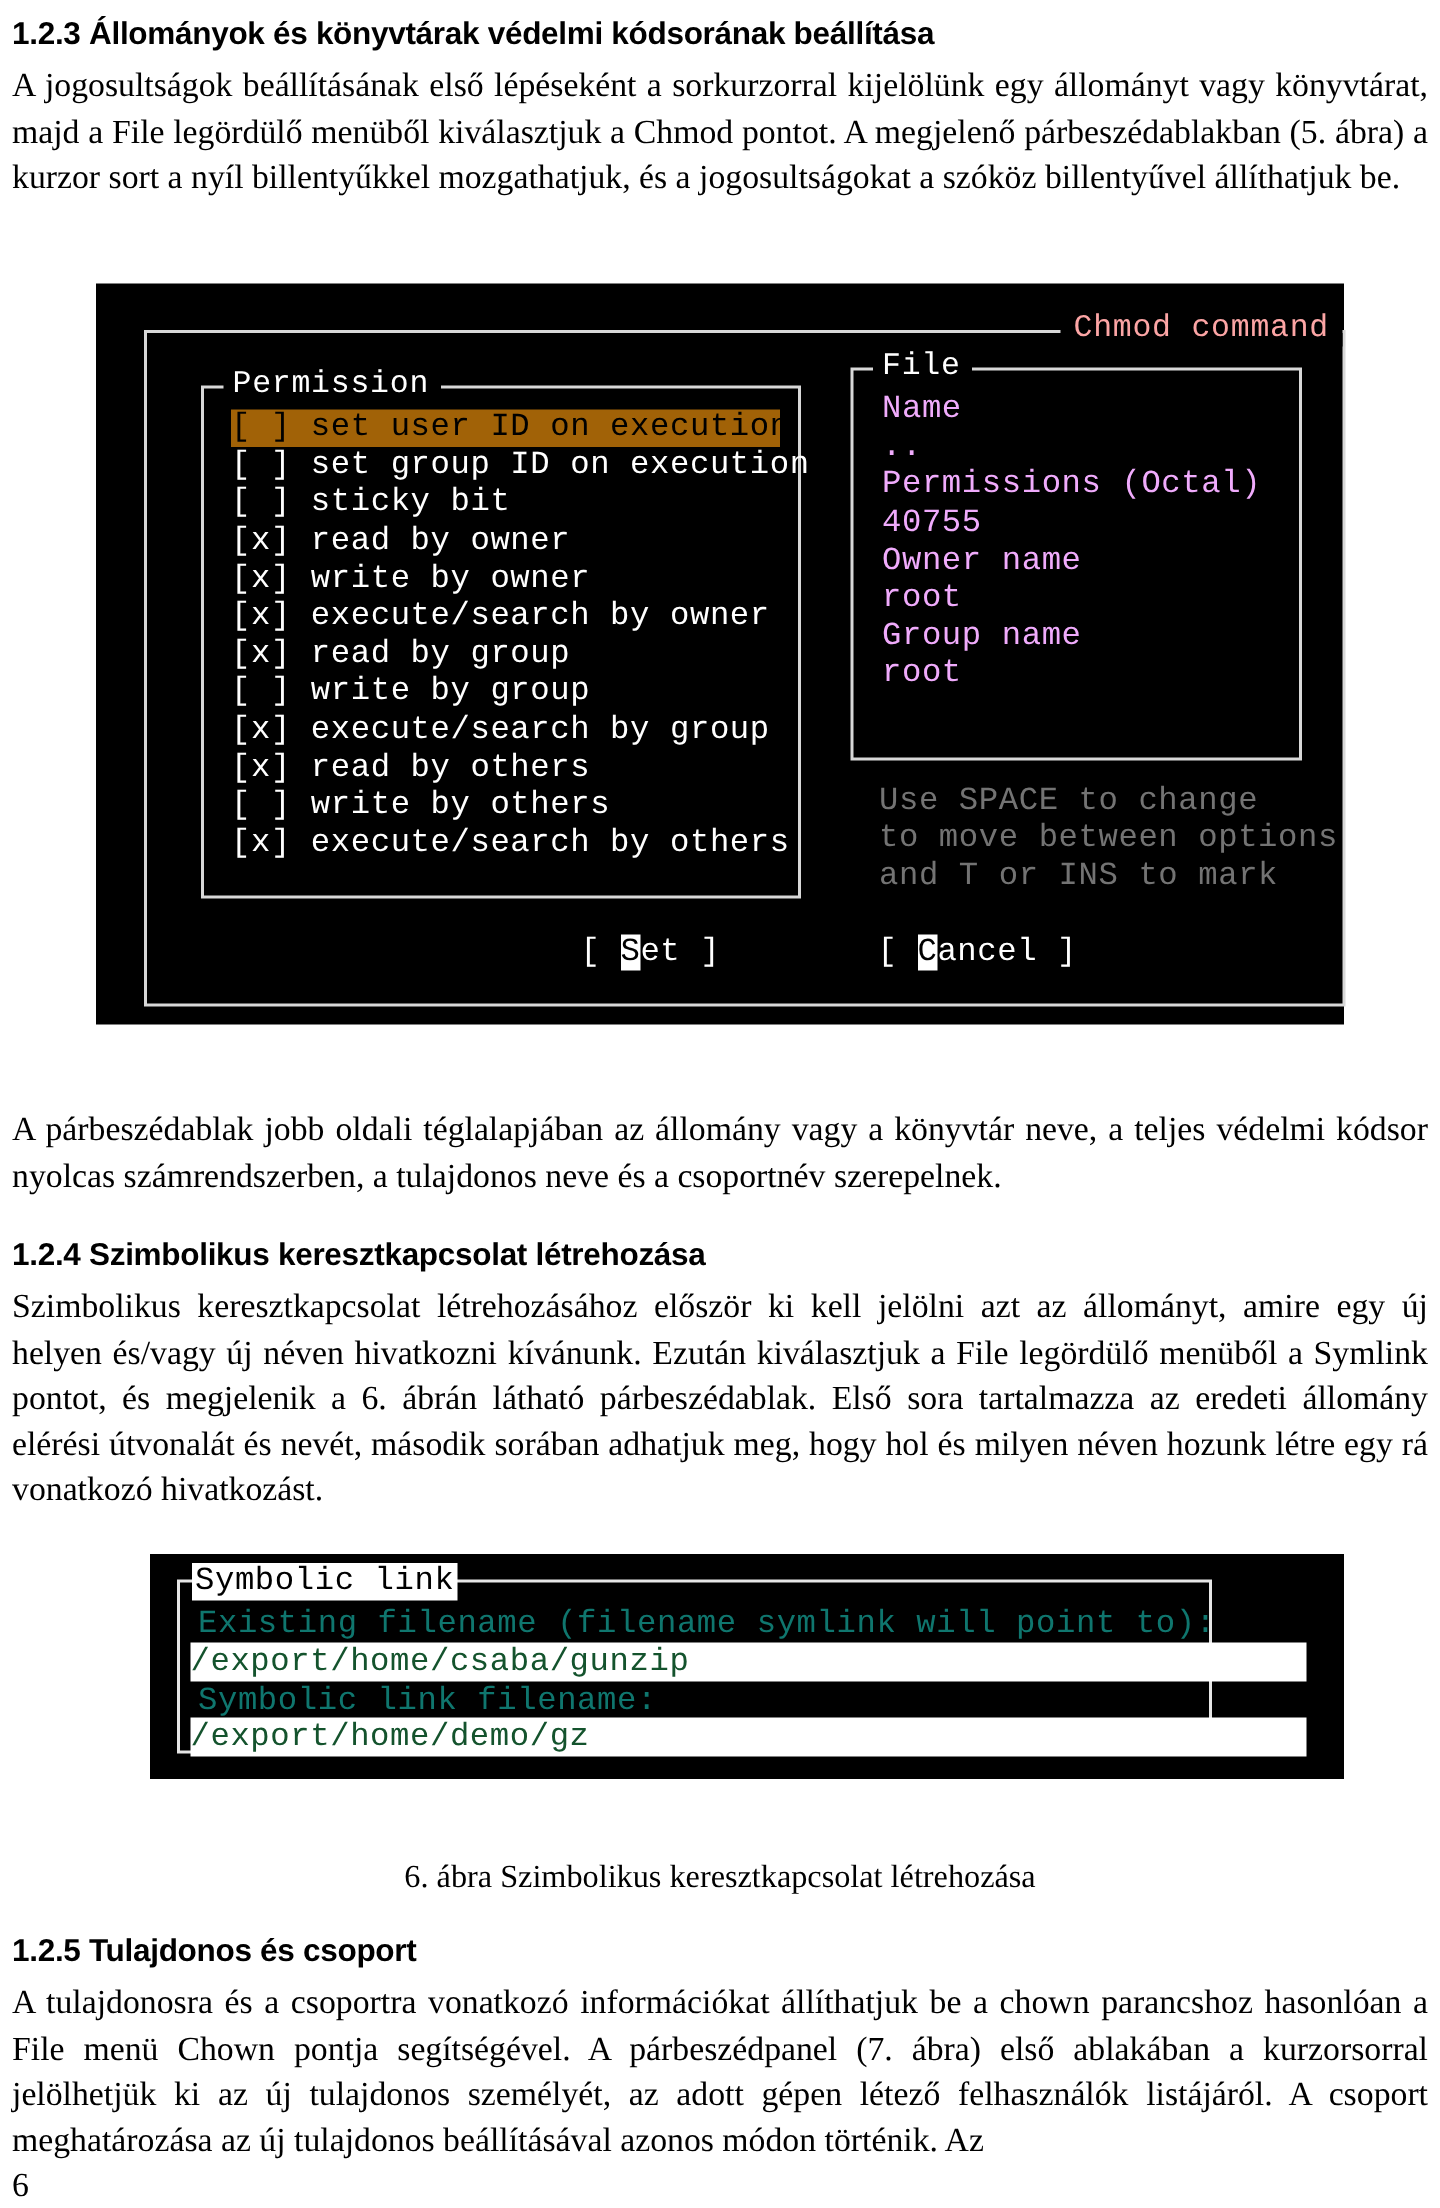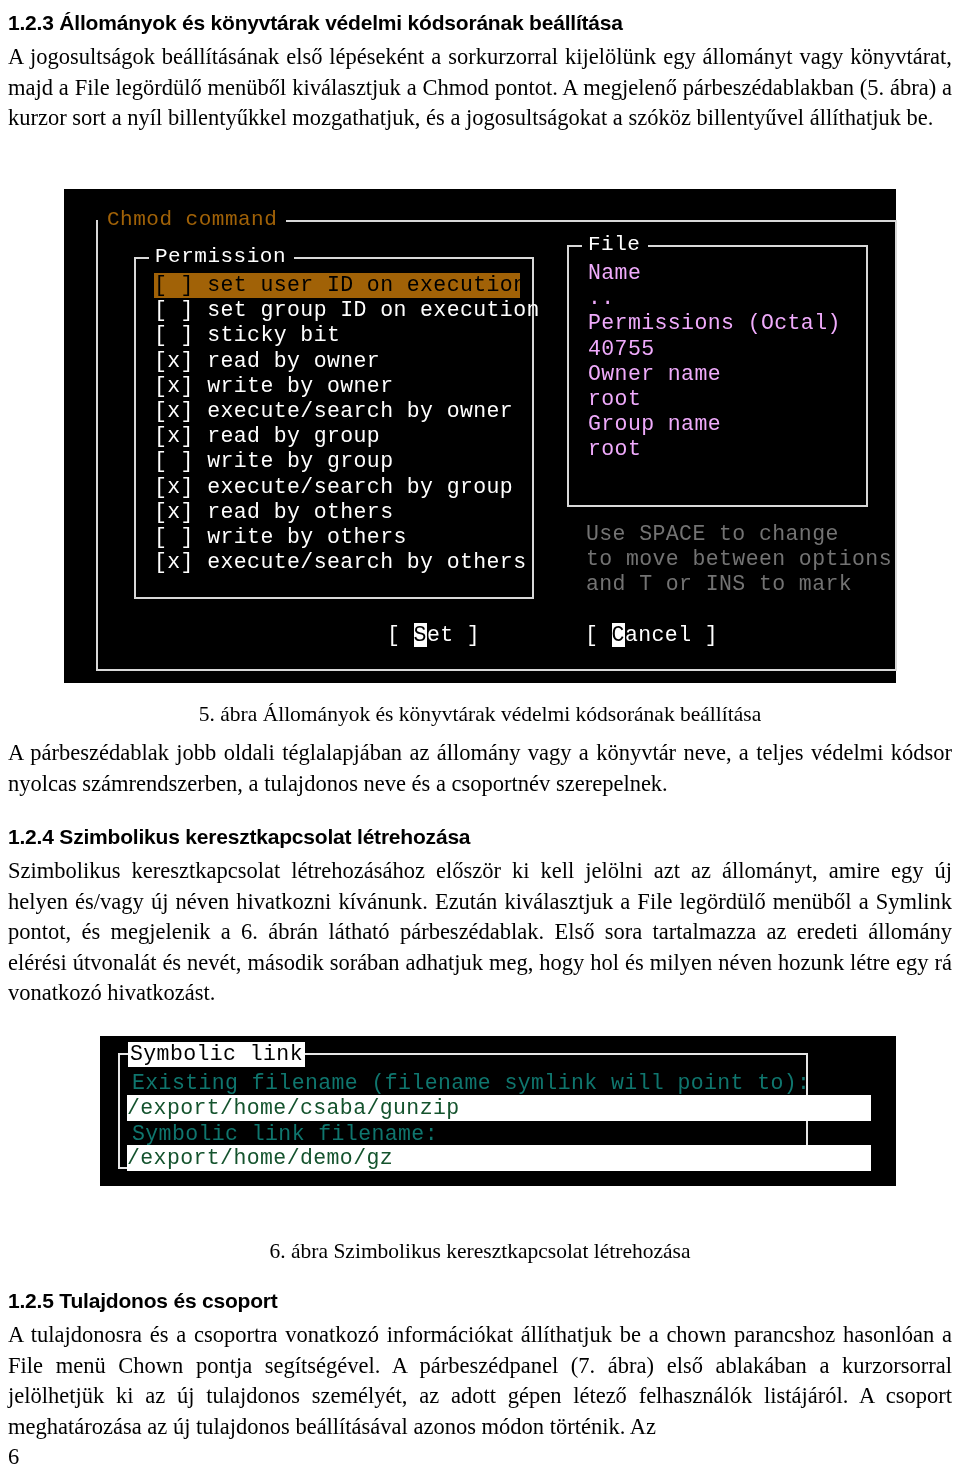--- a/index.html
+++ b/index.html
@@ -77,24 +77,24 @@
     width: 801px;
     height: 451px;
     border: 2px solid #d8d8d8;
     box-sizing: border-box;
   }
   .frame-title {
     position: absolute;
     top: -14px;
     left: 0;
     width: 100%;
-    text-align: left;
+    text-align: right;
     font-size: 21px;
     line-height: 24px;
-    color: #a16207;
+    color: #fca5a5;
     pointer-events: none;
   }
   .frame-title span {
     background: #000000;
     padding: 0 9px;
     letter-spacing: 0.5px;
   }
 
   .group-box {
     position: absolute;
@@ -317,21 +317,20 @@
 
       <div class="btn-row">
         <div class="term-button" id="btn-set"><span>[ </span><span class="hot">S</span><span>et ]</span></div>
 
         <div class="term-button" id="btn-cancel"><span>[ </span><span class="hot">C</span><span>ancel ]</span></div>
       </div>
 
     </div>
   </div>
 
-  <p class="caption abs" style="left:8px; top:700px; width:944px;">5. ábra Állományok és könyvtárak védelmi kódsorának beállítása</p>
 
   <p class="body-text abs" style="left:8px; top:738px; width:944px;">A párbeszédablak jobb oldali téglalapjában az állomány vagy a könyvtár neve, a teljes védelmi kódsor nyolcas számrendszerben, a tulajdonos neve és a csoportnév szerepelnek.</p>
 
   <h2 class="section-heading abs" style="left:8px; top:822px; width:944px;">1.2.4 Szimbolikus keresztkapcsolat létrehozása</h2>
 
   <p class="body-text abs" style="left:8px; top:856px; width:944px;">Szimbolikus keresztkapcsolat létrehozásához először ki kell jelölni azt az állományt, amire egy új helyen és/vagy új néven hivatkozni kívánunk. Ezután kiválasztjuk a File legördülő menüből a Symlink pontot, és megjelenik a 6. ábrán látható párbeszédablak. Első sora tartalmazza az eredeti állomány elérési útvonalát és nevét, második sorában adhatjuk meg, hogy hol és milyen néven hozunk létre egy rá vonatkozó hivatkozást.</p>
 
   <div class="term" id="symlink-screenshot">
     <div id="symlink-frame">
 

